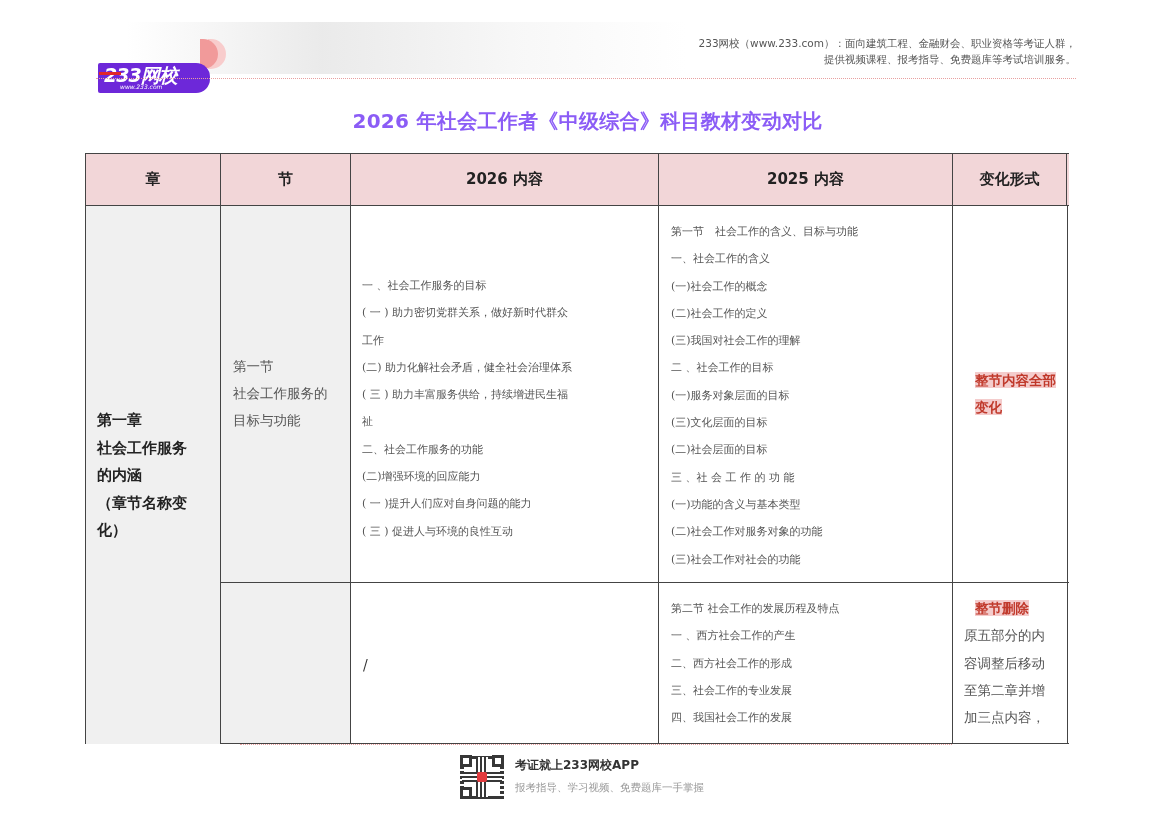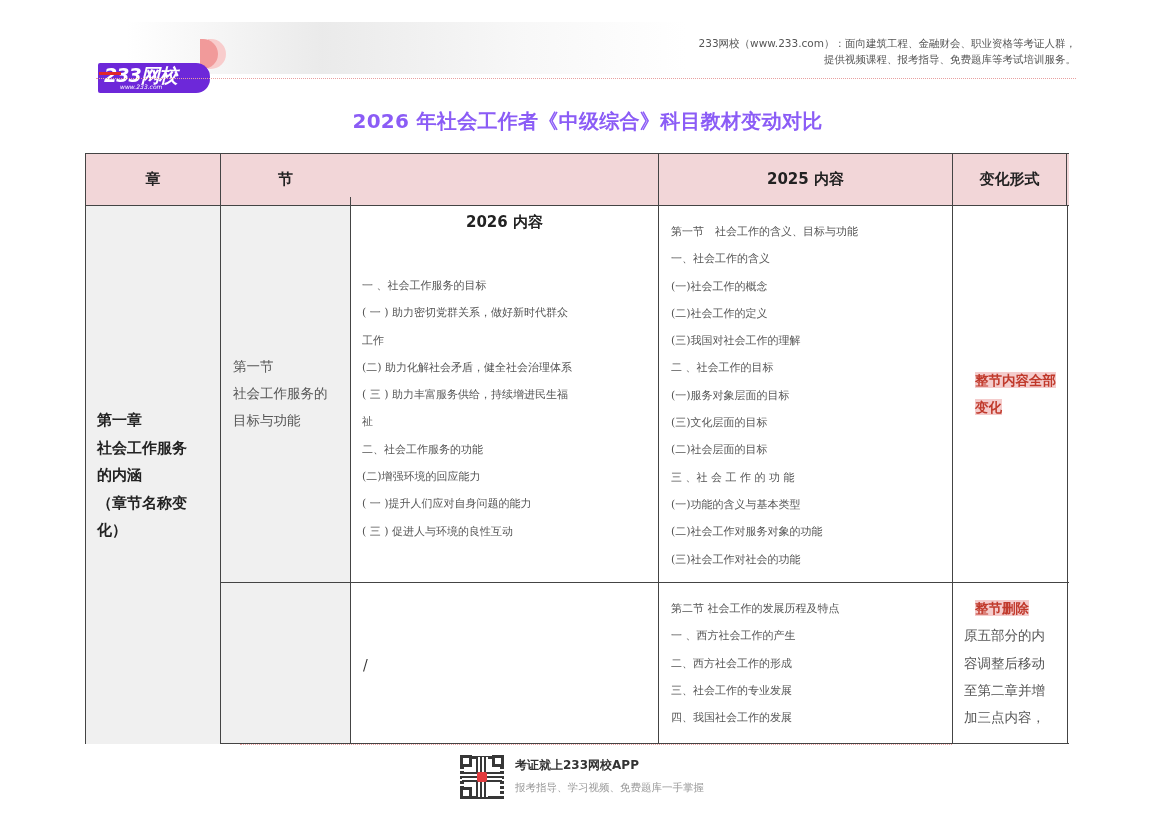--- a/index.html
+++ b/index.html
@@ -92,21 +92,21 @@
 <div class="doc-title">2026 年社会工作者《中级综合》科目教材变动对比</div>
 
 <div class="tbl">
 
   <div class="cell-gray" style="left:0; top:53px; width:135px; height:538px;"></div>
   <div class="cell-gray" style="left:135px; top:53px; width:130px; height:538px;"></div>
 
   <div class="hdr-row">
     <div class="hcell first" style="left:0; width:135px;">章</div>
     <div class="hcell" style="left:135px; width:130px;">节</div>
-    <div class="hcell" style="left:265px; width:308px;margin-top:43px;">2026 内容</div>
+    <div class="hcell" style="left:265px; width:308px;">2026 内容</div>
     <div class="hcell" style="left:573px; width:294px;">2025 内容</div>
     <div class="hcell last" style="left:867px; width:115px;">变化形式</div>
   </div>
 
   <div class="vline" style="left:0; top:53px; height:538px;"></div>
   <div class="vline" style="left:135px; top:53px; height:538px;"></div>
   <div class="vline" style="left:265px; top:53px; height:538px;"></div>
   <div class="vline" style="left:573px; top:53px; height:538px;"></div>
   <div class="vline" style="left:867px; top:53px; height:538px;"></div>
   <div class="vline" style="left:982px; top:53px; height:538px;"></div>

